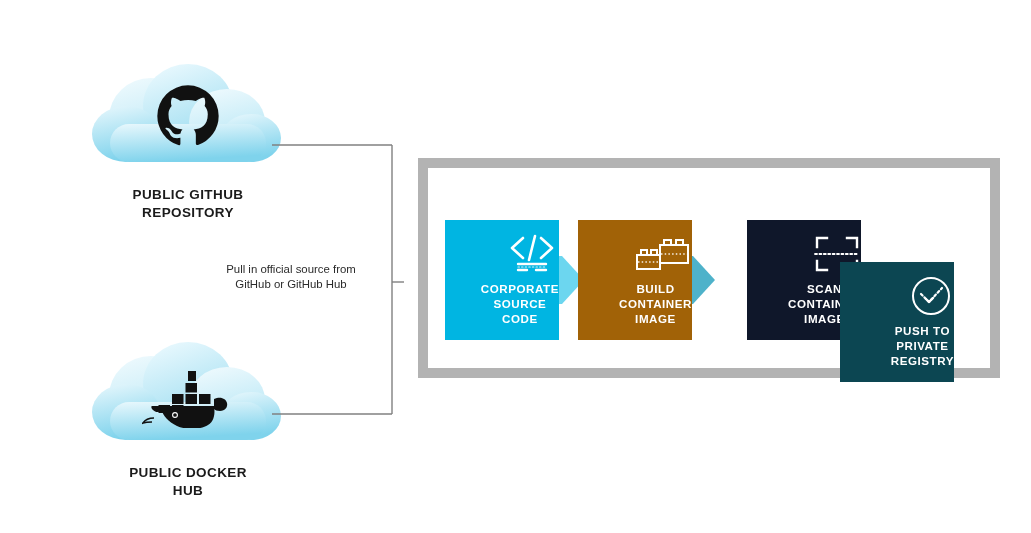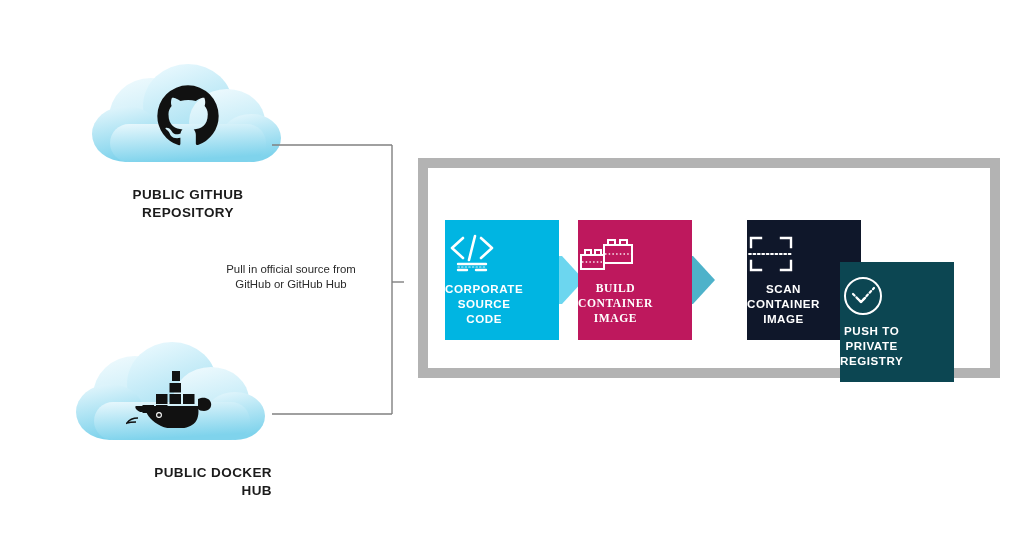--- a/index.html
+++ b/index.html
@@ -92,21 +92,21 @@
   }
 
   
   .stage {
     position: absolute;
     top: 220px;
     width: 114px;
     height: 120px;
     display: flex;
     flex-direction: column;
-    align-items: flex-start;
+    align-items: flex-end;
     justify-content: flex-start;
     box-sizing: border-box;
     padding-top: 11px;
   }
   .stage-icon {
     height: 46px;
     display: flex;
     align-items: center;
     justify-content: center;
   }
@@ -160,21 +160,21 @@
       </svg>
       <div class="cloud-icon" style="top:22px;">
         <svg width="64" height="64" viewBox="0 0 24 24" aria-hidden="true">
           <path fill="#111111" d="M12 .5A11.5 11.5 0 0 0 .5 12a11.5 11.5 0 0 0 7.86 10.92c.58.1.79-.25.79-.56v-2.17c-3.2.7-3.88-1.37-3.88-1.37-.53-1.33-1.29-1.69-1.29-1.69-1.05-.72.08-.7.08-.7 1.16.08 1.77 1.19 1.77 1.19 1.03 1.77 2.71 1.26 3.37.96.1-.75.4-1.26.73-1.55-2.56-.29-5.25-1.28-5.25-5.7 0-1.26.45-2.29 1.19-3.1-.12-.29-.52-1.47.11-3.06 0 0 .97-.31 3.18 1.18a11 11 0 0 1 5.79 0c2.2-1.49 3.17-1.18 3.17-1.18.63 1.59.23 2.77.12 3.06.74.81 1.18 1.84 1.18 3.1 0 4.43-2.69 5.4-5.26 5.69.41.36.78 1.06.78 2.14v3.17c0 .31.21.67.8.56A11.5 11.5 0 0 0 23.5 12 11.5 11.5 0 0 0 12 .5z"></path>
         </svg>
       </div>
     </div>
     <div class="source-label"><span>PUBLIC GITHUB</span><br><span>REPOSITORY</span></div>
   </div>
 
-  <div class="source-node" style="left:72px; top:340px;text-align:right;">
+  <div class="source-node" style="left:88px; top:340px;">
     <div class="cloud-wrap">
       <svg class="cloud-svg" width="200" height="118" viewBox="0 0 200 118">
         <ellipse cx="63" cy="56" rx="42" ry="40" fill="url(#cg3)"></ellipse>
         <ellipse cx="100" cy="44" rx="45" ry="42" fill="url(#cg2)"></ellipse>
         <ellipse cx="139" cy="60" rx="38" ry="33" fill="url(#cg3)"></ellipse>
         <ellipse cx="38" cy="72" rx="34" ry="28" fill="url(#cg1)"></ellipse>
         <ellipse cx="163" cy="76" rx="30" ry="24" fill="url(#cg1)"></ellipse>
         <rect x="22" y="62" width="156" height="38" rx="19" fill="url(#cg1)"></rect>
       </svg>
       <div class="cloud-icon" style="top:26px;">
@@ -242,21 +242,21 @@
         <g stroke="#ffffff" stroke-width="1.2" stroke-linecap="round" stroke-dasharray="1.4 2.2" opacity="0.85">
           <path d="M13 35 H41"></path>
         </g>
       </svg>
     </div>
     <div class="stage-label">CORPORATE
 SOURCE
 CODE</div>
   </div>
 
-  <div class="stage" style="left:578px; background:#be185d;font-family:Liberation Serif, serif;">
+  <div class="stage" style="left:578px; background:#a16207;">
     <div class="stage-icon">
       <svg width="58" height="42" viewBox="0 0 58 42" aria-hidden="true">
         <g fill="none" stroke="#ffffff" stroke-width="2">
           <rect x="26" y="12" width="28" height="18"></rect>
           <rect x="30" y="7" width="7" height="5"></rect>
           <rect x="42" y="7" width="7" height="5"></rect>
           <rect x="3" y="22" width="23" height="14"></rect>
           <rect x="7" y="17" width="6" height="5"></rect>
           <rect x="17" y="17" width="6" height="5"></rect>
         </g>

